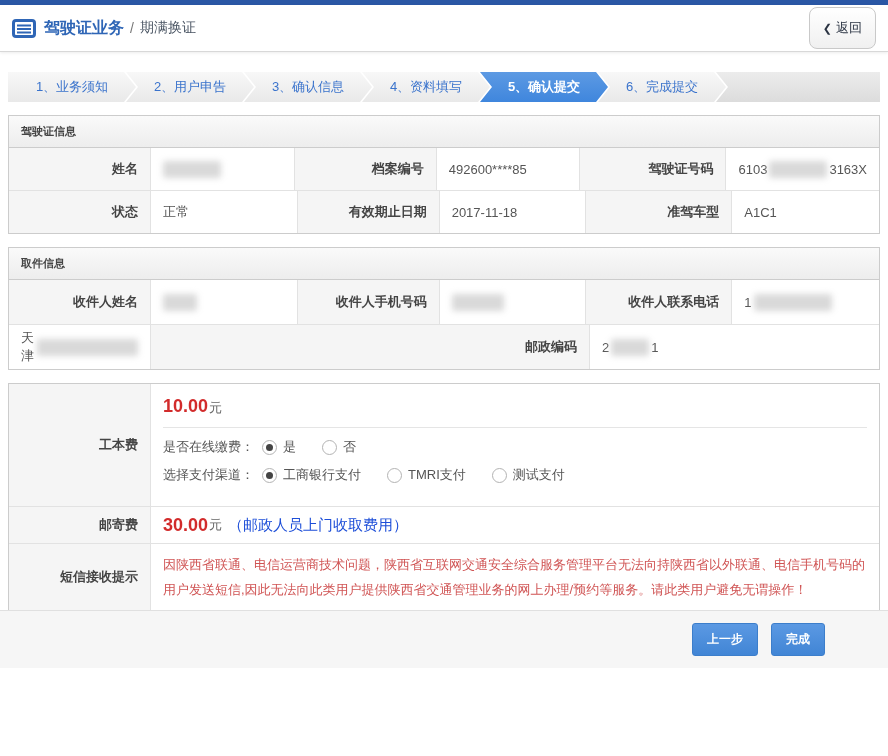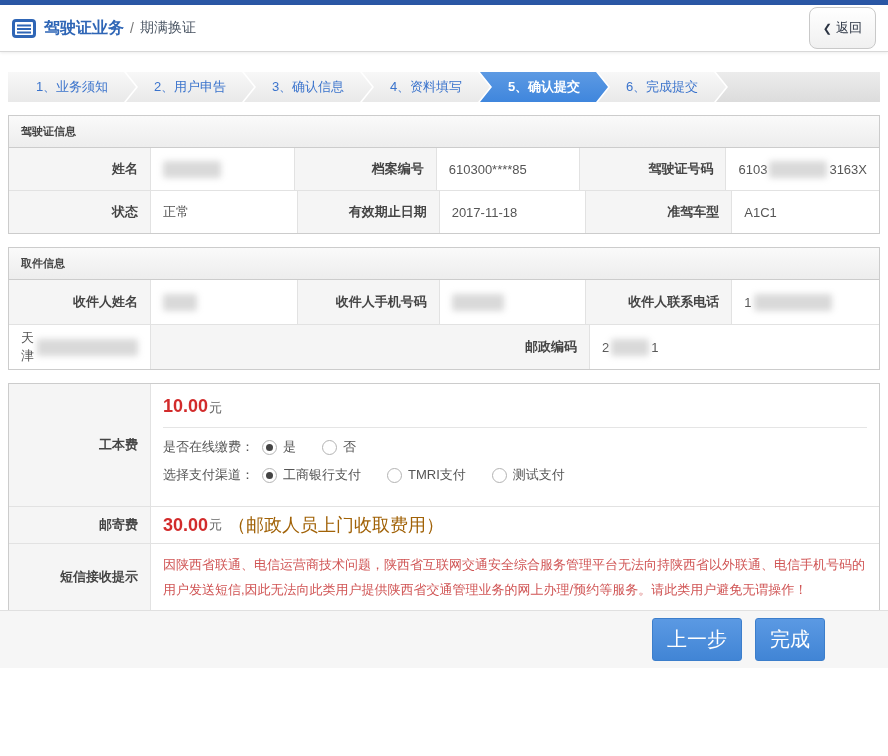--- a/index.html
+++ b/index.html
@@ -49,42 +49,42 @@
   .pickup .cell { min-height:44px; }
 
   .redact { display:inline-block; height:17px; background:#d9d9d9; border-radius:2px;
             filter:blur(3px); vertical-align:middle; }
 
   
   .fee-main { flex-direction:column; align-items:stretch; justify-content:center; padding:12px; }
   .amount-line { display:flex; align-items:baseline; }
   .amount { font-size:18px; font-weight:bold; color:#d22b2b; }
   .unit { font-size:13px; color:#666; margin-left:1px; }
-  .red-note { font-size:18px; color:#a16207; margin-left:6px; }
+  .red-note { font-size:15px; color:#1d4ed8; margin-left:6px; }
   .fee-sep { border-bottom:1px solid #e5e5e5; margin:10px 0; }
   .opt-line { display:flex; align-items:flex-start; min-height:28px; font-size:13px; color:#555; }
   .opt-line .q { margin-right:8px; }
   .radio { display:inline-block; width:15px; height:15px; border:1px solid #b3b3b3; border-radius:50%;
            background:#fff; margin-right:6px; position:relative; flex:0 0 auto; cursor:pointer; }
   .radio.checked::after { content:''; position:absolute; left:3px; top:3px; width:7px; height:7px;
            border-radius:50%; background:#444; }
   .opt { display:inline-flex; align-items:center; margin-right:26px; cursor:pointer; }
 
   .captcha-input { width:150px; height:31px; border:1px solid #ccc; border-radius:2px;
            font-size:14px; padding:0 8px; color:#333; }
   .btn-gray { margin-left:10px; padding:7px 14px; font-size:13px; color:#333;
            background:linear-gradient(#fafafa,#e9e9e9); border:1px solid #ccc; border-radius:3px; cursor:pointer; }
 
   .sms-text { font-size:13px; color:#d05454; line-height:25px; padding:4px 0; }
 
   
   .footer { position:absolute; left:0; right:0; bottom:0; height:58px; background:#f6f6f6;
             border-top:1px solid #e0e0e0; display:flex; align-items:center; justify-content:flex-end;
             padding-right:63px; gap:13px; }
-  .btn-blue { min-width:50px; padding:7px 14px; font-size:20px; font-weight:normal; color:#fff;
+  .btn-blue { min-width:50px; padding:7px 14px; font-size:12px; font-weight:bold; color:#fff;
             background:linear-gradient(#5b99e3,#4185d5); border:1px solid #3c7ecb; border-radius:3px; cursor:pointer; }
 </style>
 </head>
 <body>
 
 <div class="page">
   <div class="topbar"></div>
 
   <div class="header">
     <svg class="hicon" viewBox="0 0 24 19">
@@ -110,21 +110,21 @@
   </div>
 
   <div class="section">
     <div class="sec-title">驾驶证信息</div>
     <div class="trow g6">
       <div class="cell lbl">姓名</div>
       <div class="cell">
           <span class="redact" style="width:58px"></span>
         </div>
       <div class="cell lbl">档案编号</div>
-      <div class="cell">610300****85</div>
+      <div class="cell">492600****85</div>
       <div class="cell lbl">驾驶证号码</div>
       <div class="cell">
           <span>6103</span>
           <span class="redact" style="width:58px;margin:0 2px"></span>
           <span>3163X</span>
         </div>
     </div>
     <div class="trow g6">
       <div class="cell lbl">状态</div>
       <div class="cell">正常</div>

